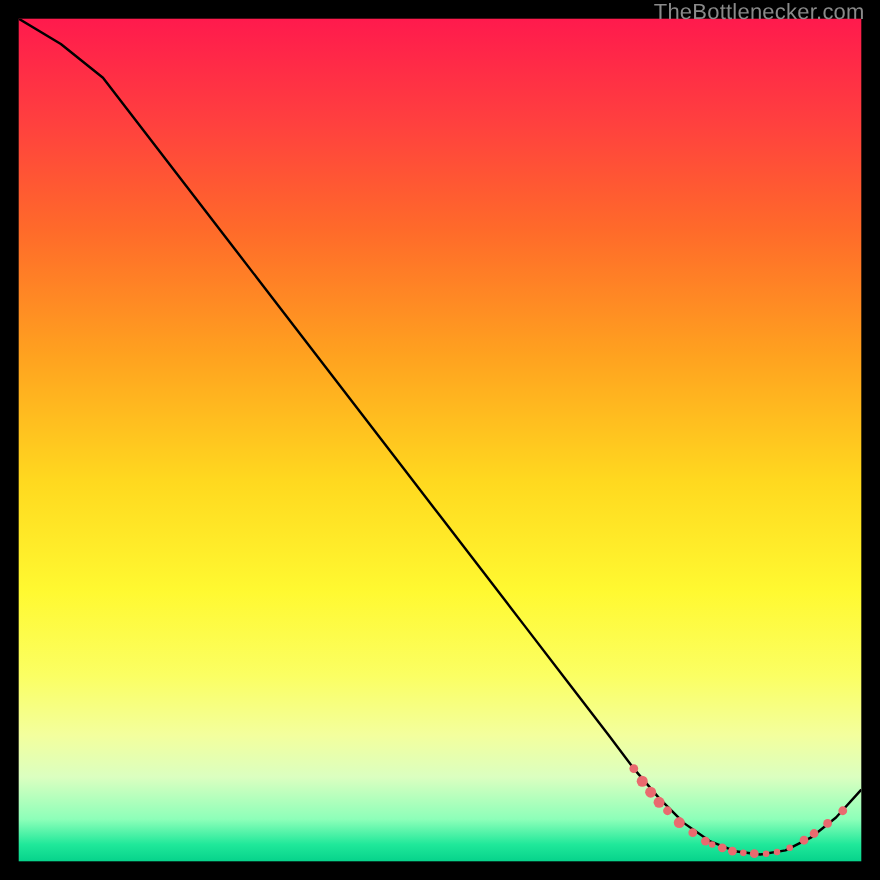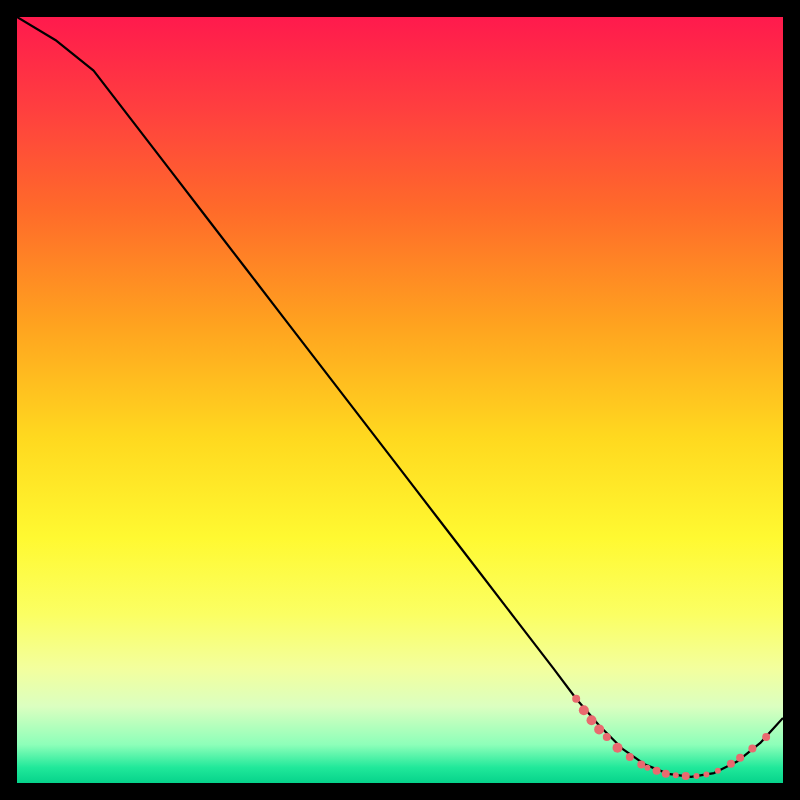--- a/index.html
+++ b/index.html
@@ -83,13 +83,14 @@
           <circle cx="679.44" cy="759.11" r="3" class="dot"></circle>
           <circle cx="689.40" cy="757.57" r="3" class="dot"></circle>
           <circle cx="700.89" cy="753.74" r="3" class="dot"></circle>
           <circle cx="713.91" cy="746.85" r="4" class="dot"></circle>
           <circle cx="723.10" cy="740.72" r="4" class="dot"></circle>
           <circle cx="735.36" cy="731.53" r="4" class="dot"></circle>
           <circle cx="749.15" cy="720.04" r="4" class="dot"></circle>
         </g>
     </svg>
   </div>
+  <div class="attrib">TheBottlenecker.com</div>
 </div>
 
 </body></html>

